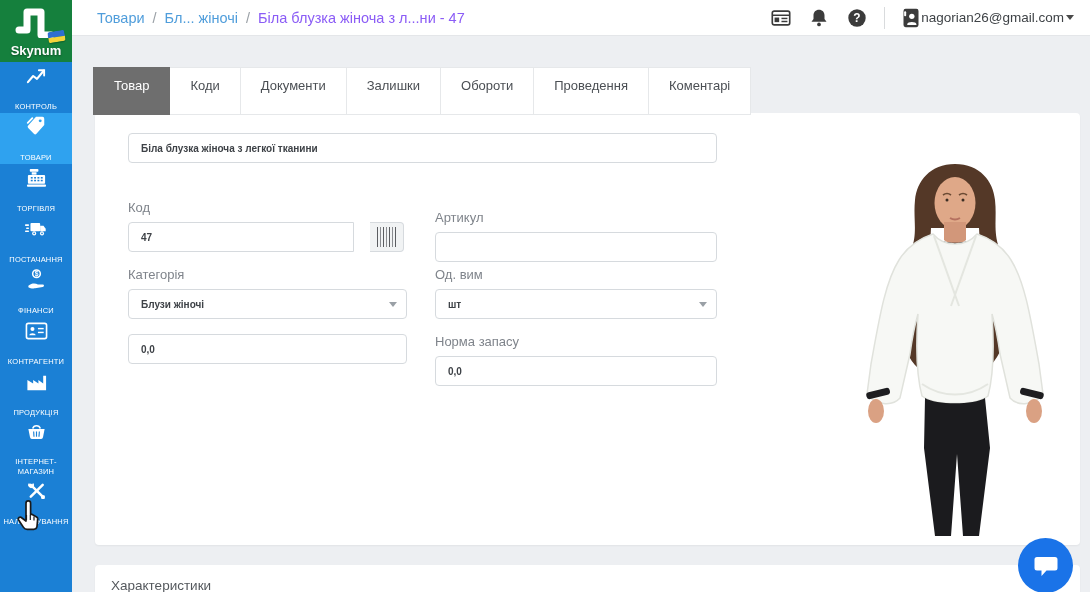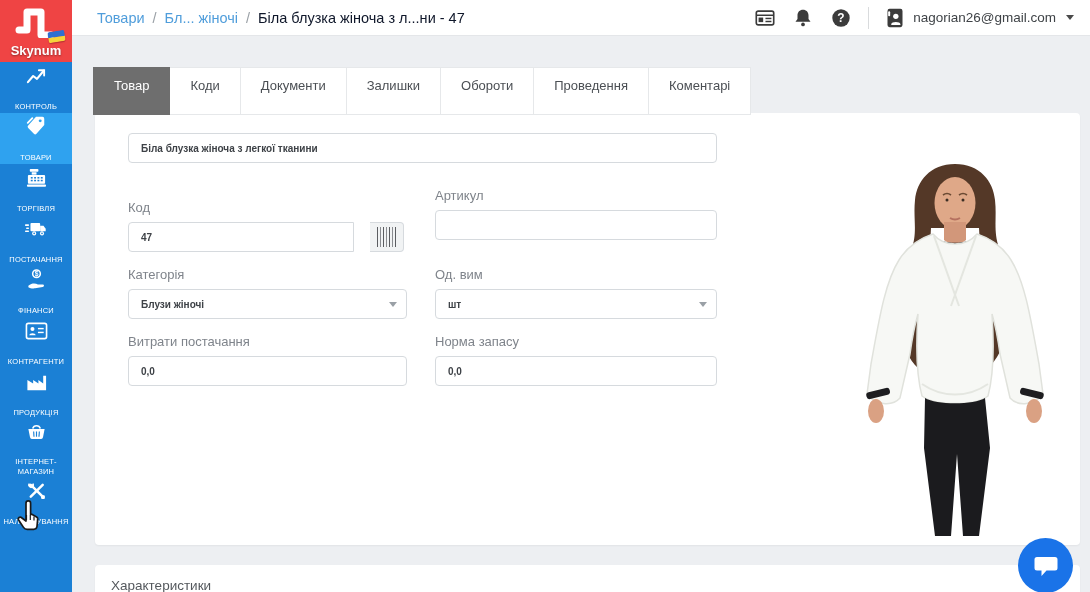--- a/index.html
+++ b/index.html
@@ -1,40 +1,40 @@
 <!DOCTYPE html>
 <html><head>
 <meta charset="utf-8">
 <style>
   * { margin:0; padding:0; box-sizing:border-box; }
   html,body { width:1090px; height:592px; background:#edeff2; }
   body { font-family:"Liberation Sans","DejaVu Sans",sans-serif; }
   .app { position:relative; width:1090px; height:592px; background:#edeff2; overflow:hidden; }
 
   
-  .logo { position:absolute; left:0; top:0; width:72px; height:62px; background:#ef4444; z-index:6; }
+  .logo { position:absolute; left:0; top:0; width:72px; height:62px; background:#15803d; z-index:6; }
   .logo-pulse { position:absolute; left:13px; top:2px; }
   .logo-flag { position:absolute; right:7px; top:31px; width:17px; height:11px; border-radius:2px;
                transform:rotate(-9deg); overflow:hidden; box-shadow:0 1px 1px rgba(0,0,0,.25); }
   .logo-flag .fb { height:50%; background:#2f6fd0; }
   .logo-flag .fy { height:50%; background:#f5d43b; }
   .logo-brand { position:absolute; left:0; right:0; bottom:4px; text-align:center; color:#fff;
                 font-size:13px; font-weight:bold; text-shadow:0 1px 2px rgba(0,0,0,.4); }
 
   
   .topbar { position:absolute; left:72px; right:0; top:0; height:36px; background:#fff;
             border-bottom:1px solid #e4e6e9; display:flex; align-items:center; z-index:5; }
   .breadcrumb { padding-left:25px; font-size:14.5px; display:flex; gap:8px; align-items:center; white-space:nowrap; }
   .crumb-link { color:#4f9ddb; cursor:pointer; }
   .crumb-sep { color:#9aa0a6; }
-  .crumb-current { color:#0f172a; }
+  .crumb-current { color:#8b5cf6; }
   .topbar-right { margin-left:auto; display:flex; align-items:center; gap:16px; padding-right:16px; }
   .tb-iconbtn { width:22px; height:22px; display:flex; align-items:center; justify-content:center; cursor:pointer; }
   .tb-divider { width:1px; height:22px; background:#d9dbdd; }
-  .user-chip { display:flex; align-items:center; gap:8px; cursor:pointer; }
+  .user-chip { display:flex; align-items:center; gap:0; cursor:pointer; }
   .email { font-size:13.5px; color:#3f4347; }
   .caret-down { width:0; height:0; border-left:4px solid transparent; border-right:4px solid transparent;
                 border-top:5px solid #4a4a4a; margin-left:2px; }
 
   
   .sidebar { position:absolute; left:0; top:62px; bottom:0; width:72px; background:#1b80d5; z-index:5; }
   .nav-item { height:51px; display:flex; flex-direction:column; align-items:center; justify-content:center;
               gap:16px; color:#fff; cursor:pointer; overflow:hidden; }
   .nav-item.active { background:#2fa2ef; }
   .nav-item.tall { height:58px; }
@@ -66,21 +66,21 @@
                  background:#f1f3f4; cursor:pointer; display:flex; align-items:center; justify-content:center; }
   .barcode-glyph { width:20px; height:20px;
      background:repeating-linear-gradient(90deg,#5b5d61 0 1.5px,transparent 1.5px 3px,#8a8c90 3px 4px,transparent 4px 6px); }
   .select { position:relative; cursor:pointer; }
   .select .input { display:flex; align-items:center; }
   .select-caret { position:absolute; right:10px; top:13px; width:0; height:0;
                   border-left:4px solid transparent; border-right:4px solid transparent; border-top:5px solid #9aa0a6; }
 
   #fg-name     { left:33px;  top:20px;  width:589px; }
   #fg-code     { left:33px;  top:87px;  width:276px; }
-  #fg-article  { left:340px; top:75px;  width:282px; }
+  #fg-article  { left:340px; top:97px;  width:282px; }
   #fg-category { left:33px;  top:154px; width:279px; }
   #fg-unit     { left:340px; top:154px; width:282px; }
   #fg-supply   { left:33px;  top:221px; width:279px; }
   #fg-norm     { left:340px; top:221px; width:282px; }
 
   
   .photo { position:absolute; left:735px; top:35px; width:250px; height:390px; }
 
   
   .chat-fab { position:absolute; left:1018px; top:538px; width:55px; height:55px; border-radius:50%;
@@ -312,21 +312,20 @@
 
     <div class="fg" id="fg-unit">
       <label>Од. вим</label>
       <div class="select">
         <div class="input">шт</div>
         <span class="select-caret"></span>
       </div>
     </div>
 
     <div class="fg" id="fg-supply">
-      <label>Витрати постачання</label>
       <input class="input" value="0,0" style="">
     </div>
 
     <div class="fg" id="fg-norm">
       <label>Норма запасу</label>
       <input class="input" value="0,0" style="">
     </div>
 
     <div class="photo">
       <svg width="250" height="390" viewBox="0 0 250 390">

